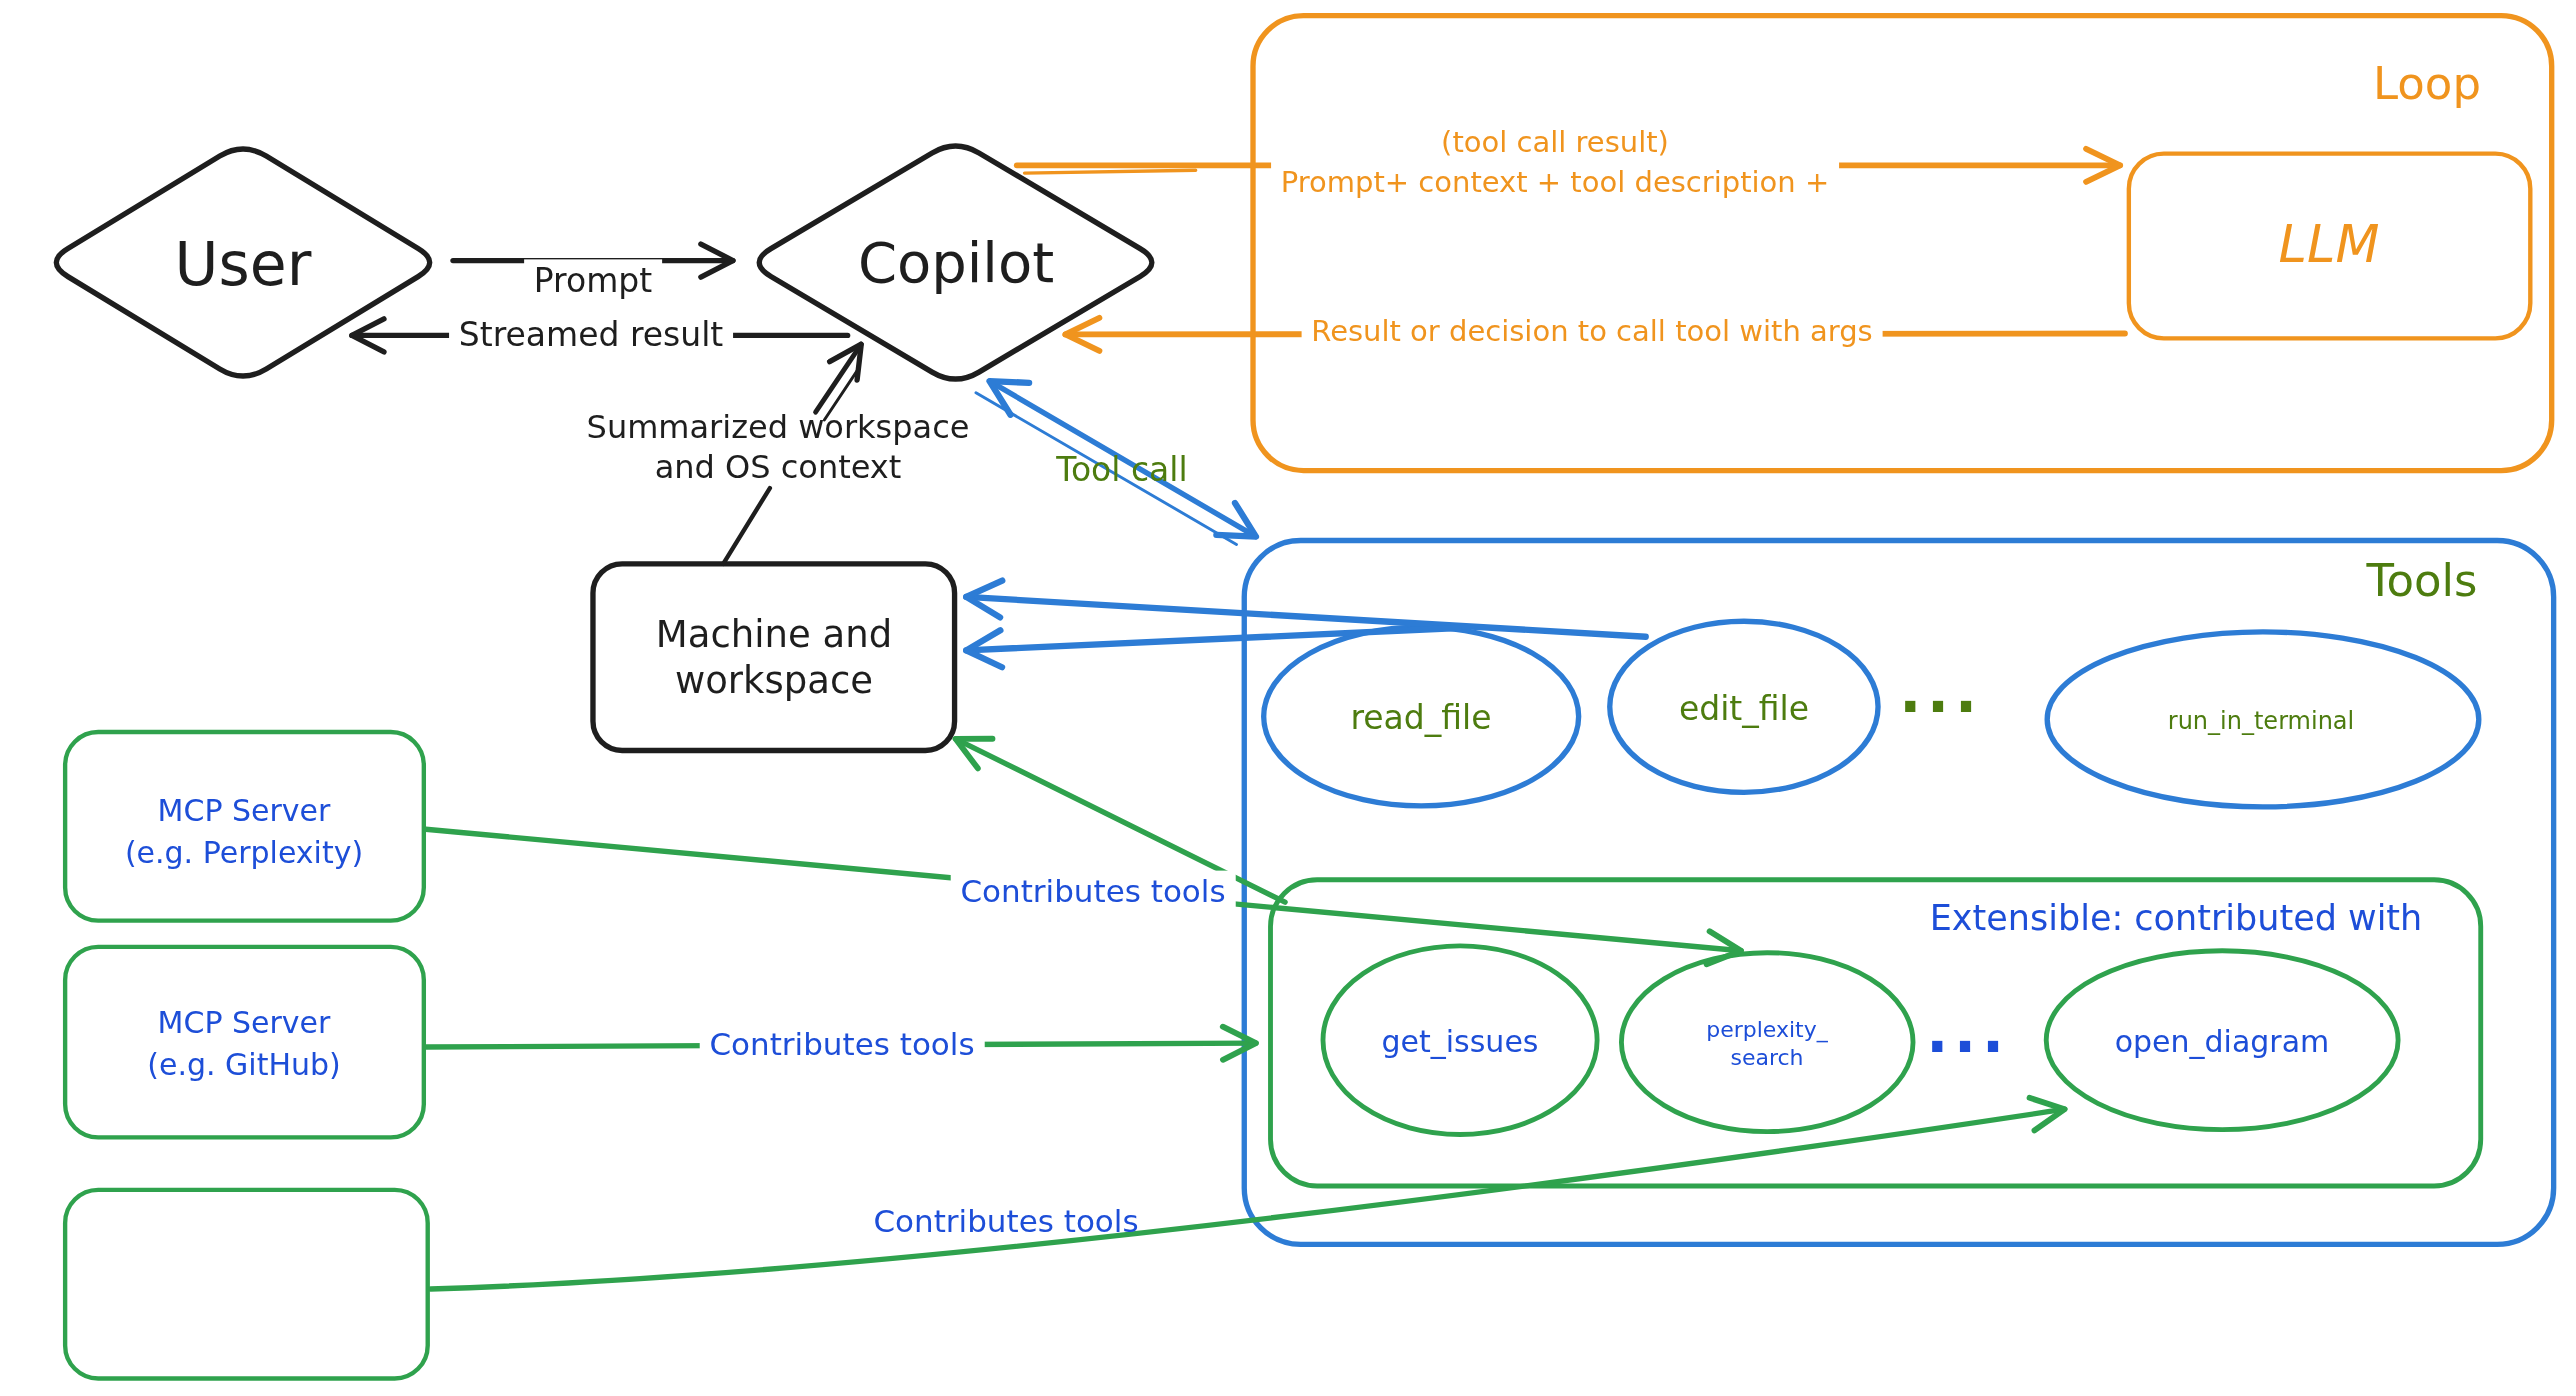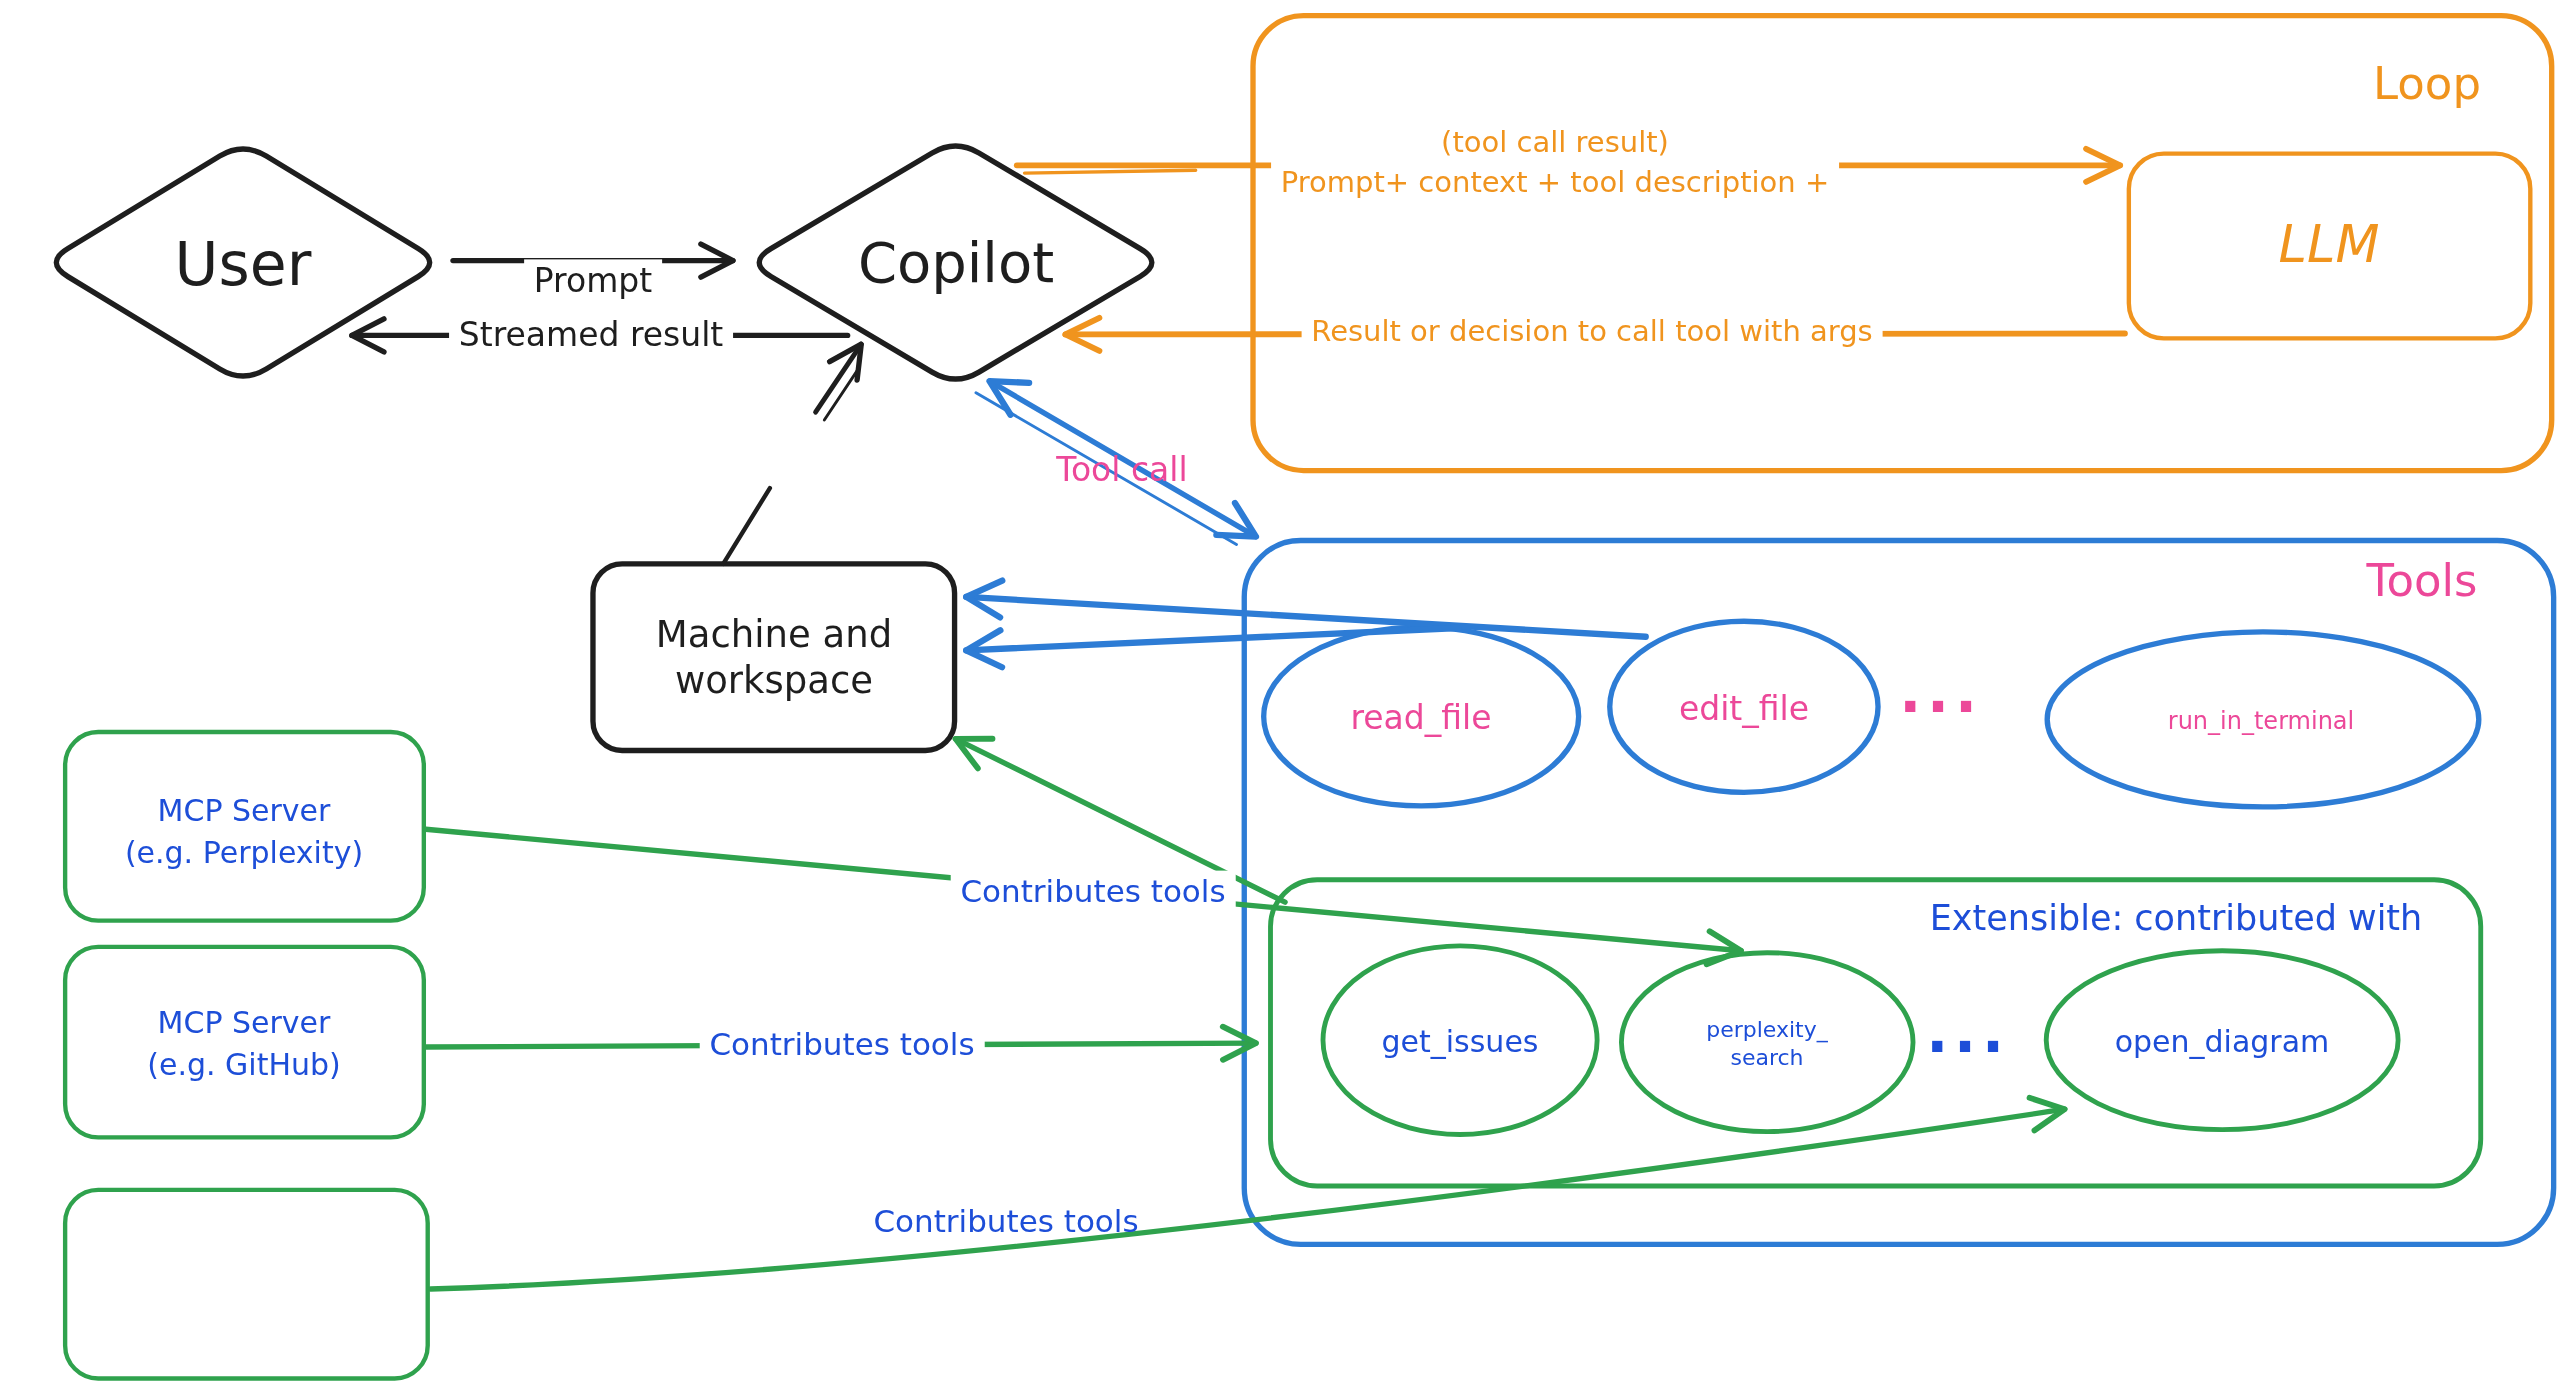--- a/index.html
+++ b/index.html
@@ -15,21 +15,21 @@
     position:absolute;
     transform:translate(-50%,-50%);
     white-space:nowrap;
     text-align:center;
     line-height:1.25;
   }
   .lbl span{display:block;}
   .bg{background:#ffffff;padding:1px 9.7px;}
   .c-black{color:#1e1e1e;}
   .c-orange{color:#f0941e;}
-  .c-blue{color:#ec4899;}
+  .c-blue{color:#4d7c0f;}
   .c-green{color:#1d4ed8;}
   .dots{font-weight:bold;letter-spacing:5.8px;font-size:58px;}
 </style>
 </head>
 <body>
 
 <div class="stage">
 
   <svg width="2576" height="1397" viewBox="0 0 2650 1437">
     <defs>
@@ -96,20 +96,24 @@
     <span>Machine and</span>
     <span>workspace</span>
   </div>
 
   <div class="lbl c-orange" style="left:2427px;top:84px;font-size:45px;">Loop</div>
   <div class="lbl c-blue" style="left:2410px;top:581px;font-size:45px;margin-left:12px;">Tools</div>
   <div class="lbl c-green" style="left:2176px;top:919px;font-size:35px;">Extensible: contributed with</div>
 
   <div class="lbl c-black bg" style="left:593px;top:261px;font-size:33px;margin-top:20px;">Prompt</div>
   <div class="lbl c-black bg" style="left:591px;top:335px;font-size:33px;">Streamed result</div>
+  <div class="lbl c-black" style="left:778px;top:447px;font-size:32px;">
+    <span>Summarized workspace</span>
+    <span>and OS context</span>
+  </div>
   <div class="lbl c-orange bg" style="left:1555px;top:163px;font-size:29px;line-height:1.37;">
     <span>(tool call result)</span>
     <span>Prompt+ context + tool description +</span>
   </div>
   <div class="lbl c-orange bg" style="left:1592px;top:331px;font-size:29px;">Result or decision to call tool with args</div>
   <div class="lbl c-blue" style="left:1122px;top:470px;font-size:33px;">Tool call</div>
   <div class="lbl c-green bg" style="left:1093px;top:891px;font-size:31px;">Contributes tools</div>
   <div class="lbl c-green bg" style="left:842px;top:1044px;font-size:31px;">Contributes tools</div>
   <div class="lbl c-green" style="left:1006px;top:1221px;font-size:31px;">Contributes tools</div>
 

